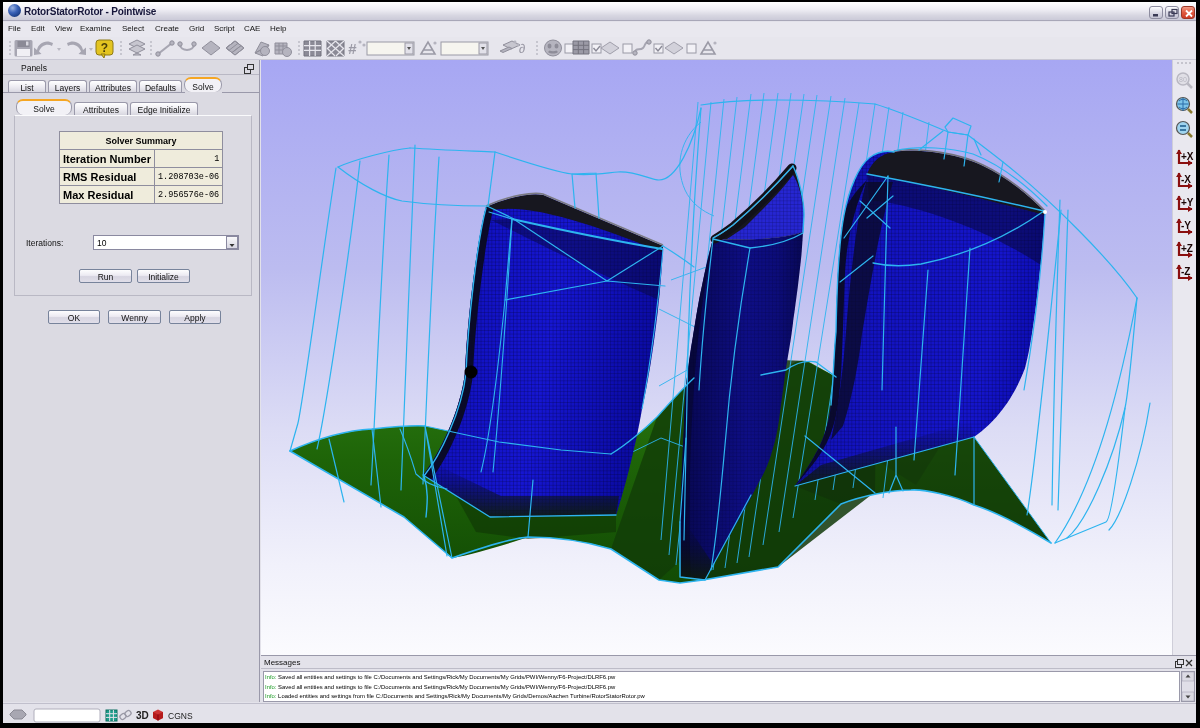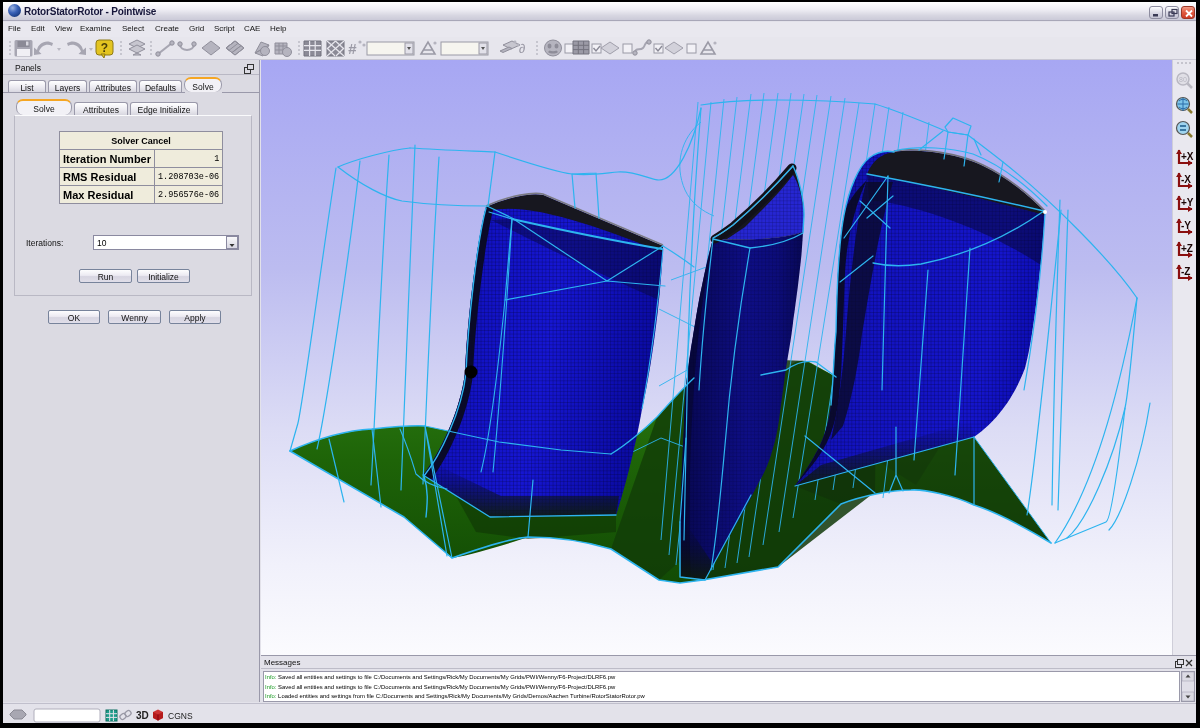--- a/index.html
+++ b/index.html
@@ -23,21 +23,21 @@
 #viewport{position:absolute;left:258px;top:58px;width:911px;height:595px;}
 #righttb{position:absolute;left:1169px;top:58px;width:24px;height:595px;background:#e9e8ef;border-left:1px solid #cfced9;}
 #messages{position:absolute;left:258px;top:653px;width:935px;height:48px;background:#e3e2ea;border-top:1px solid #9a99aa;}
 #msghead{position:absolute;left:0;top:0;width:100%;height:13px;font-size:8px;color:#111;padding:2px 0 0 3px;border-bottom:1px solid #bdbcc8;}
 #msglist{position:absolute;left:2px;top:15px;right:16px;height:31px;background:#fff;border:1px solid #9a99aa;
  font-size:5.9px;line-height:9.5px;padding:1px 1px;white-space:nowrap;overflow:hidden;color:#000;}
 #msglist .inf{color:#1c9b25;}
 #msgscroll{position:absolute;right:1px;top:15px;width:14px;height:31px;background:#e0dfe8;border:1px solid #9a99aa;}
 #msgscroll svg{position:absolute;left:0;top:0}
 #statusbar{position:absolute;left:0;top:701px;width:100%;height:20px;background:#e3e2ea;border-top:1px solid #c0bfcc;font-size:8.5px;}
-#pnhead{position:absolute;left:0;top:3px;width:100%;height:12px;font-size:8.5px;color:#111;padding-left:12px;border-bottom:1px solid #b9b8c4;}
+#pnhead{position:absolute;left:0;top:3px;width:100%;height:12px;font-size:8.5px;color:#111;padding-left:18px;border-bottom:1px solid #b9b8c4;}
 .tab{position:absolute;border:1px solid #9a99aa;border-bottom:none;border-radius:3px 3px 0 0;
  background:linear-gradient(#ffffff,#ecebf1 55%,#d8d7e0);font-size:8.5px;color:#111;text-align:center;padding-top:2px;}
 .tab.active{background:#f2f1f6;border-top:2px solid #f5a623;padding-top:3px;border-radius:7px;}
 .tabline{position:absolute;height:1px;background:#9a99aa;}
 #frame2{position:absolute;left:11px;top:55px;width:238px;height:181px;border:1px solid #b9b8c4;border-top-color:#fafafc;background:#dbdae2;}
 table.solver{position:absolute;left:56px;top:71px;border-collapse:collapse;}
 table.solver td{border:1px solid #8f8e9e;background:#efecdc;height:18px;padding:0 3px;white-space:nowrap;}
 table.solver td.h{font-weight:bold;text-align:center;font-size:9px;}
 table.solver td.l{font-weight:bold;width:80px;font-size:11px;}
 table.solver td.v{font-family:"Liberation Mono",monospace;font-size:8.5px;text-align:right;width:67px;}
@@ -188,21 +188,21 @@
     <div class="tab active" style="left:181px;top:17px;width:38px;height:15px">Solve</div>
     <div class="tabline" style="left:0;top:32px;width:182px"></div>
     <div class="tabline" style="left:219px;top:32px;width:38px"></div>
     <div class="tab active" style="left:13px;top:39px;width:56px;height:16px;padding-top:3px">Solve</div>
     <div class="tab" style="left:71px;top:42px;width:54px;height:13px;padding-top:2px">Attributes</div>
     <div class="tab" style="left:127px;top:42px;width:68px;height:13px;padding-top:2px">Edge Initialize</div>
     <div id="frame2"></div>
     <table class="solver">
       <tbody>
           <tr>
-            <td colspan="2" class="h">Solver Cancel</td>
+            <td colspan="2" class="h">Solver Summary</td>
           </tr>
       <tr>
             <td class="l">Iteration Number</td>
             <td class="v">1</td>
           </tr>
       <tr>
             <td class="l">RMS Residual</td>
             <td class="v">1.208703e-06</td>
           </tr>
       <tr>

